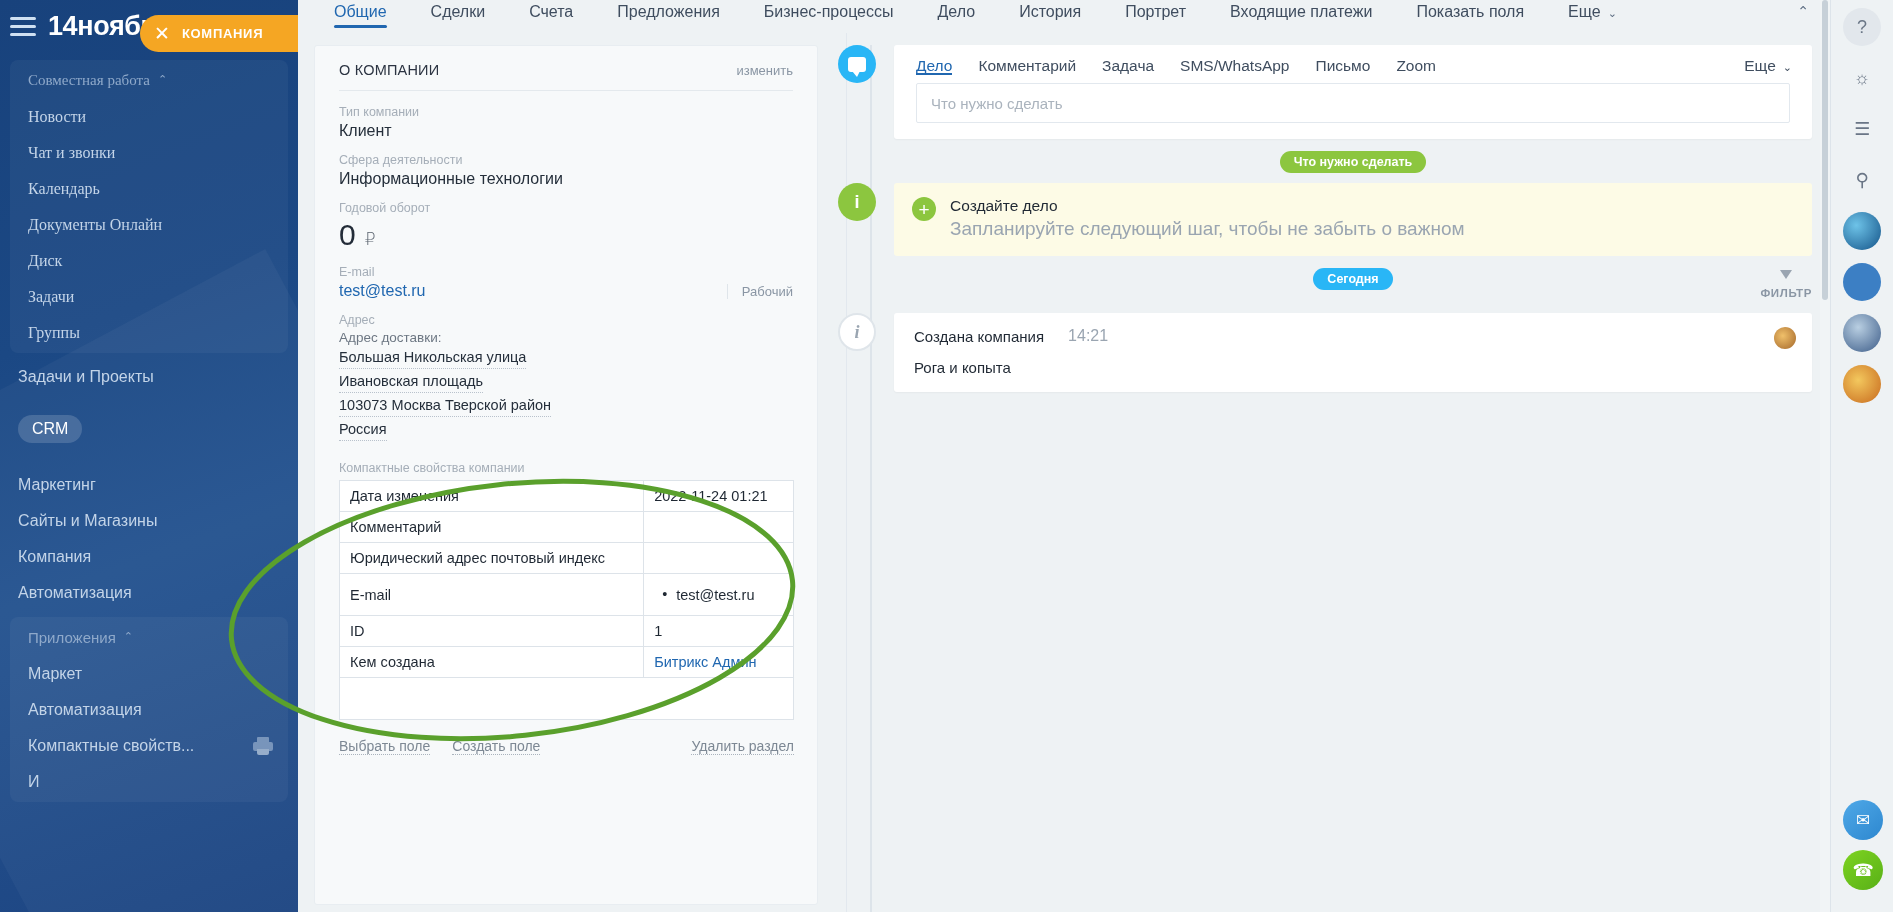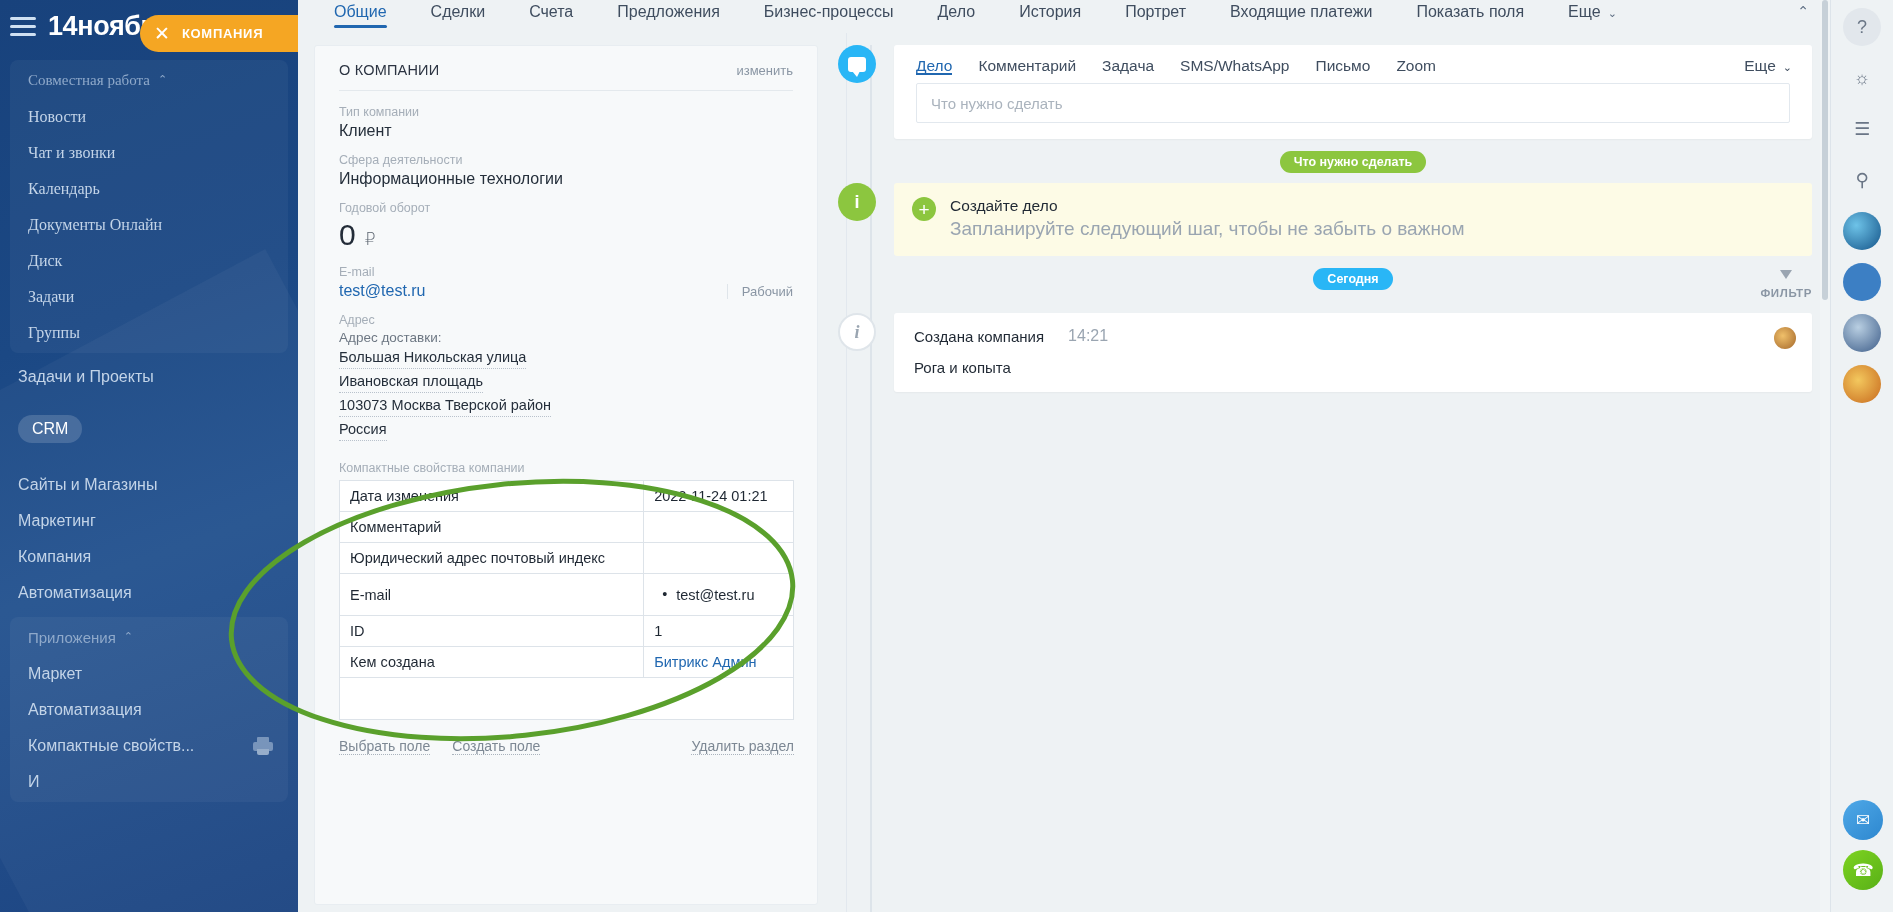--- a/index.html
+++ b/index.html
@@ -317,22 +317,22 @@
       <div class="sb-item">Календарь</div>
       <div class="sb-item">Документы Онлайн</div>
       <div class="sb-item">Диск</div>
       <div class="sb-item">Задачи</div>
       <div class="sb-item">Группы</div>
     </div>
 
     <div class="sb-group" style="margin-top:6px;">
       <div class="sb-item">Задачи и Проекты</div>
       <div class="sb-item active-pill">CRM</div>
+      <div class="sb-item">Маркетинг</div>
       <div class="sb-item">Сайты и Магазины</div>
-      <div class="sb-item">Маркетинг</div>
       <div class="sb-item">Компания</div>
       <div class="sb-item">Автоматизация</div>
     </div>
 
     <div class="sb-group boxed" style="margin-top:6px;">
       <div class="sb-section">
         <span>Приложения</span>
         <span class="chev">⌃</span>
       </div>
       <div class="sb-item">Маркет</div>

